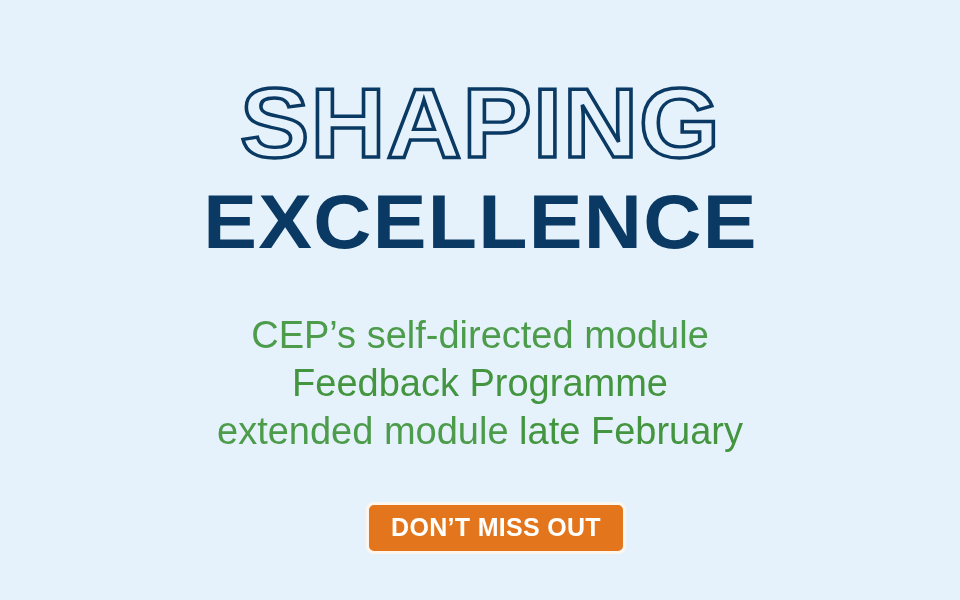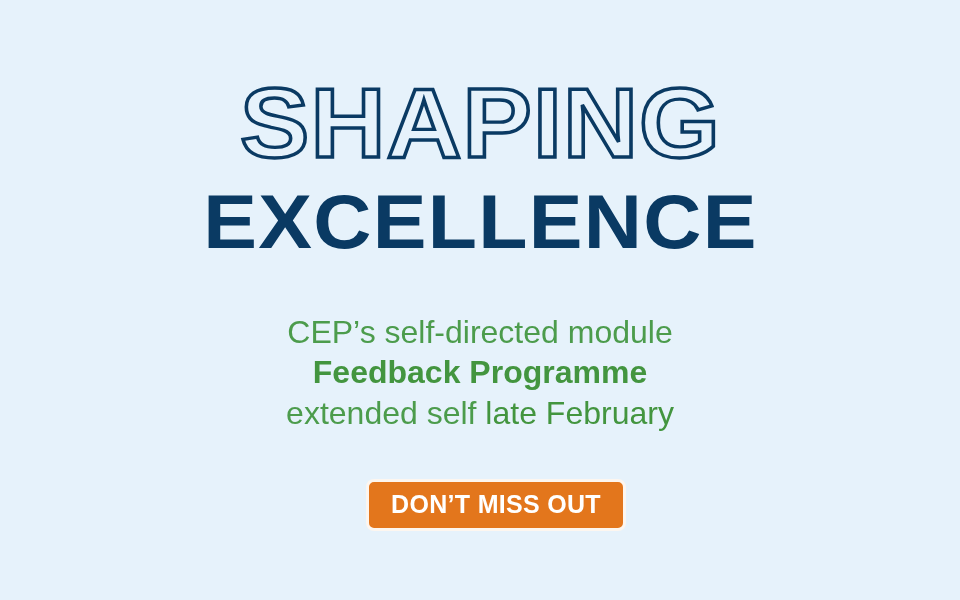--- a/index.html
+++ b/index.html
@@ -62,28 +62,28 @@
   .subtitle {
     margin-top: 52px;
     text-align: center;
     color: #4c9c4c;
     line-height: 1.26;
     user-select: none;
   }
 
   .subtitle-line {
     display: block;
-    font-size: 32px;
+    font-size: 38px;
     font-weight: 400;
     color: #4c9c4c;
     white-space: nowrap;
   }
 
   .subtitle-line.is-bold {
-    font-weight: 700;
+    font-weight: 400;
     color: #43953f;
   }
 
   .subtitle-line .strong {
     font-weight: 400;
     color: #43953f;
   }
 
   
   .cta-wrap {
@@ -121,20 +121,20 @@
 <div class="banner">
 
   <div class="headline">
     <span class="headline-outline">SHAPING</span>
     <span class="headline-solid">EXCELLENCE</span>
   </div>
 
   <div class="subtitle">
     <span class="subtitle-line">CEP’s self-directed module</span>
     <span class="subtitle-line is-bold">Feedback Programme</span>
-    <span class="subtitle-line"><span>extended self </span><span class="strong">late February</span></span>
+    <span class="subtitle-line"><span>extended module </span><span class="strong">late February</span></span>
   </div>
 
   <div class="cta-wrap">
     <button class="cta-button" type="button">DON’T MISS OUT</button>
   </div>
 
 </div>
 
 </body></html>

